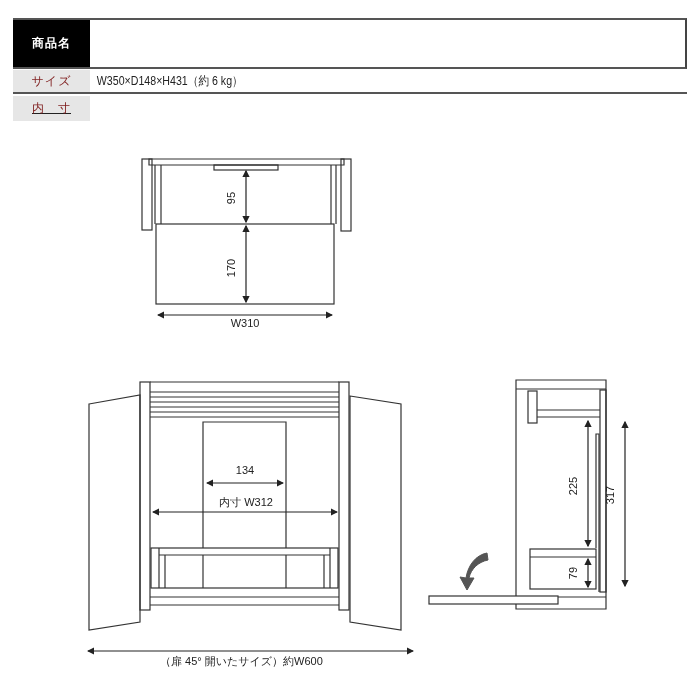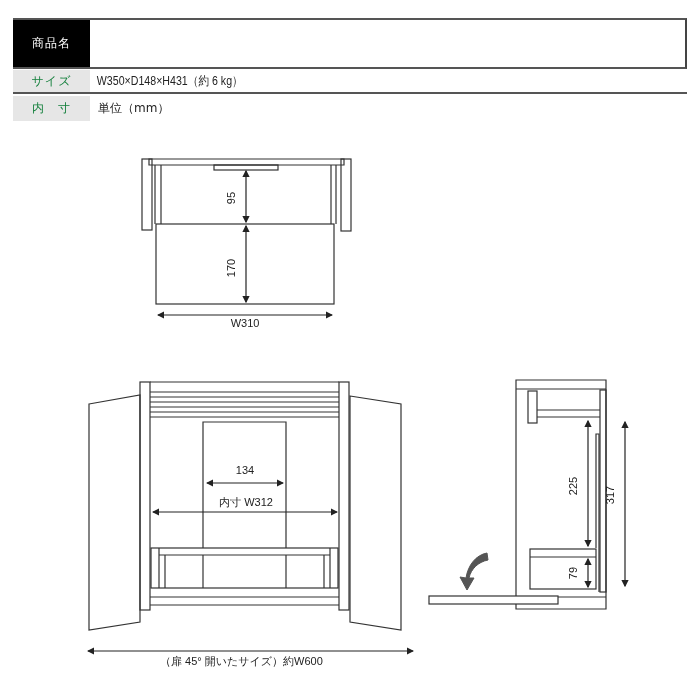--- a/index.html
+++ b/index.html
@@ -1,45 +1,44 @@
 <!DOCTYPE html>
 <html><head>
   <meta charset="utf-8">
   <style>
     html, body { margin: 0; padding: 0; background: #ffffff; }
     body { width: 700px; height: 700px; position: relative; overflow: hidden; font-family: "DejaVu Sans", sans-serif; color: #222; }
     .spec-table { position: absolute; left: 13px; top: 18px; width: 674px; }
     .row { position: absolute; left: 0; width: 674px; display: flex; }
     .row-name { top: 0; height: 51px; border-top: 2px solid #555; border-bottom: 2px solid #555; border-right: 2px solid #444; box-sizing: border-box; }
     .row-size { top: 52px; height: 24px; border-bottom: 2px solid #555; box-sizing: border-box; }
-    .row-inner { top: 78px; height: 25px; }
+    .row-inner { top: 78px; height: 25px; text-decoration: underline; }
     .label-cell { width: 77px; flex: none; display: flex; align-items: center; justify-content: center; font-size: 12px; letter-spacing: 1px; }
-    .row-name .label-cell { background: #000; color: #fff; font-weight: normal; font-size: 12px; }
-    .row-size .label-cell, .row-inner .label-cell { background: #e6e6e6; color: #15803d; }
+    .row-name .label-cell { background: #000; color: #fff; font-weight: bold; font-size: 12px; }
+    .row-size .label-cell, .row-inner .label-cell { background: #e6e6e6; color: #7f1d1d; }
     .value-cell { flex: 1; display: flex; align-items: center; padding-left: 8px; }
     .row-name .value-cell { font-size: 19px; color: #222; }
     .row-size .value-cell { font-size: 12.5px; font-family: "Liberation Sans Narrow", "Liberation Sans", sans-serif; transform: scaleX(0.85); transform-origin: left center; }
     .row-inner .value-cell { font-size: 12px; }
     svg.drawing { position: absolute; left: 0; top: 0; }
     .dimtext { font-family: "Liberation Sans", sans-serif; font-size: 11px; fill: #222; }
   </style>
 </head>
 <body>
 
 <div class="spec-table">
   <div class="row row-name">
     <div class="label-cell">商品名</div>
   </div>
   <div class="row row-size">
     <div class="label-cell">サイズ</div>
     <div class="value-cell">W350×D148×H431（約 6 kg）</div>
   </div>
   <div class="row row-inner">
     <div class="label-cell">内　寸</div>
-    <div class="value-cell">単位（mm）</div>
   </div>
 </div>
 
 <svg class="drawing" width="700" height="700" viewBox="0 0 700 700">
   <defs>
     <marker id="ah" markerWidth="6" markerHeight="6" refX="5" refY="3" orient="auto-start-reverse">
       <path d="M0,0 L6,3 L0,6 Z" fill="#222"></path>
     </marker>
   </defs>
 

